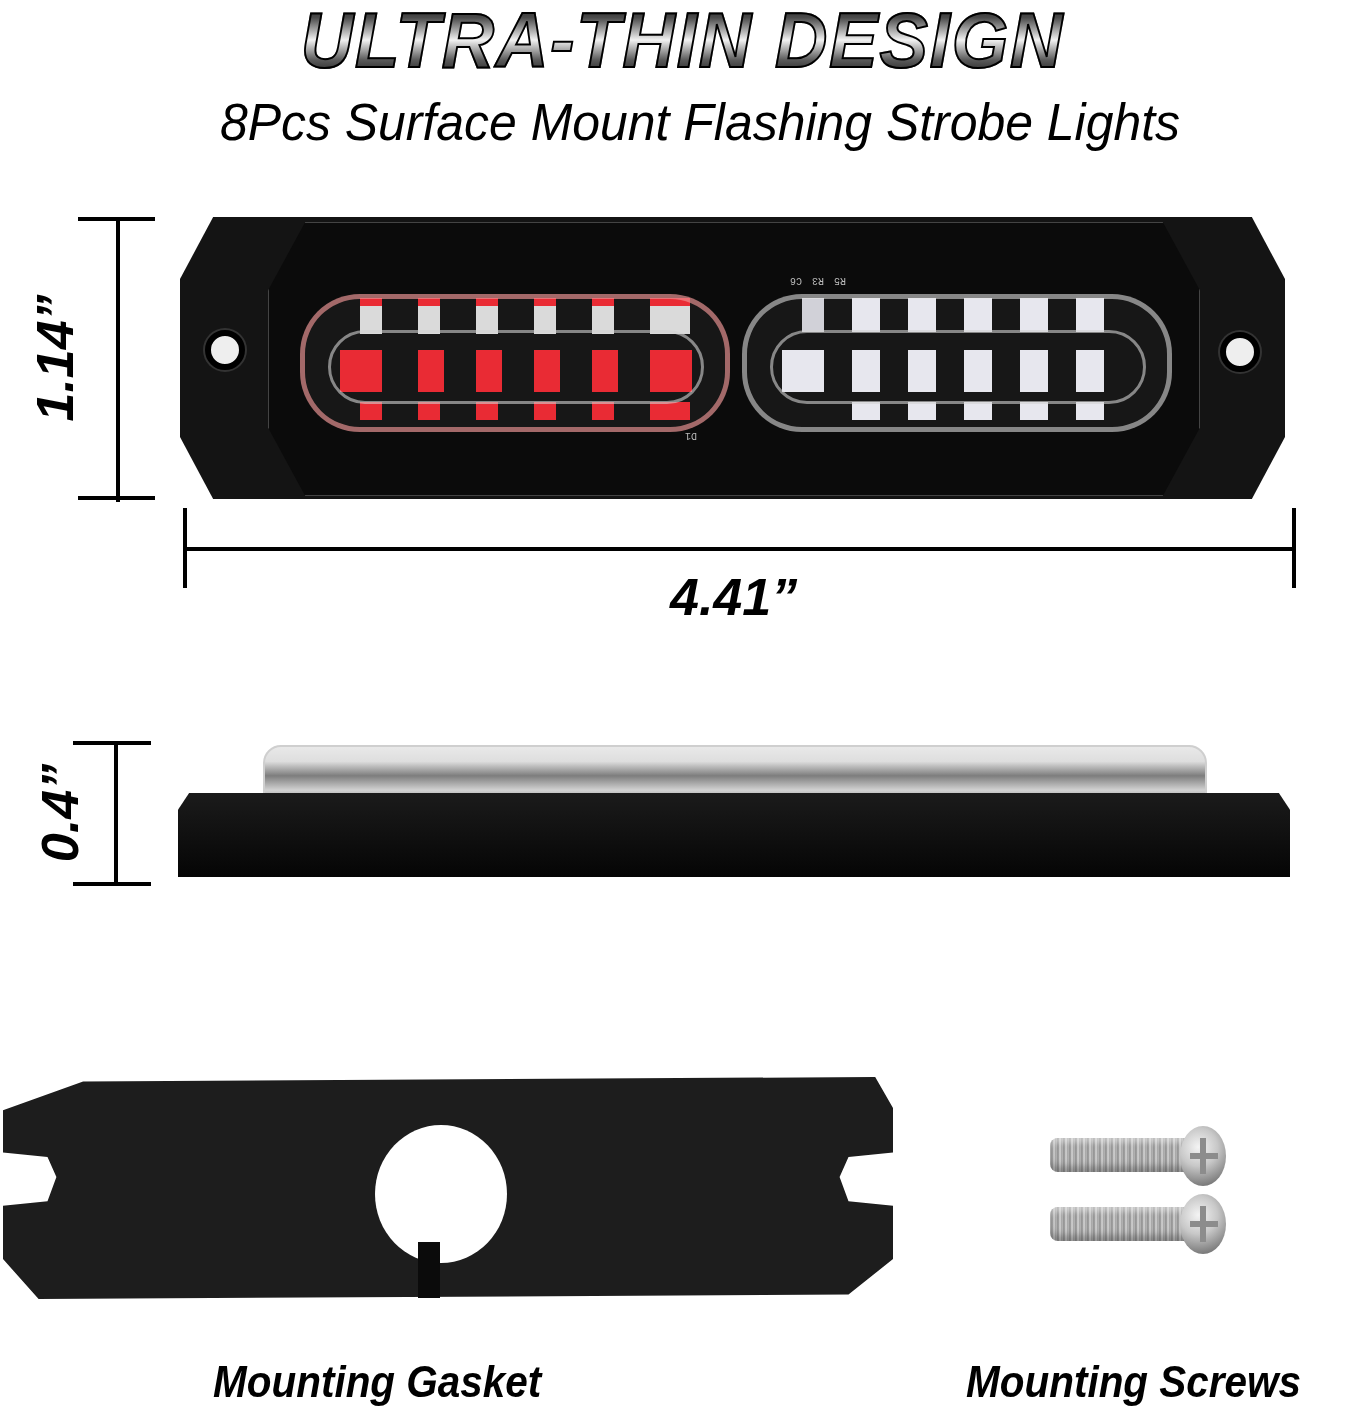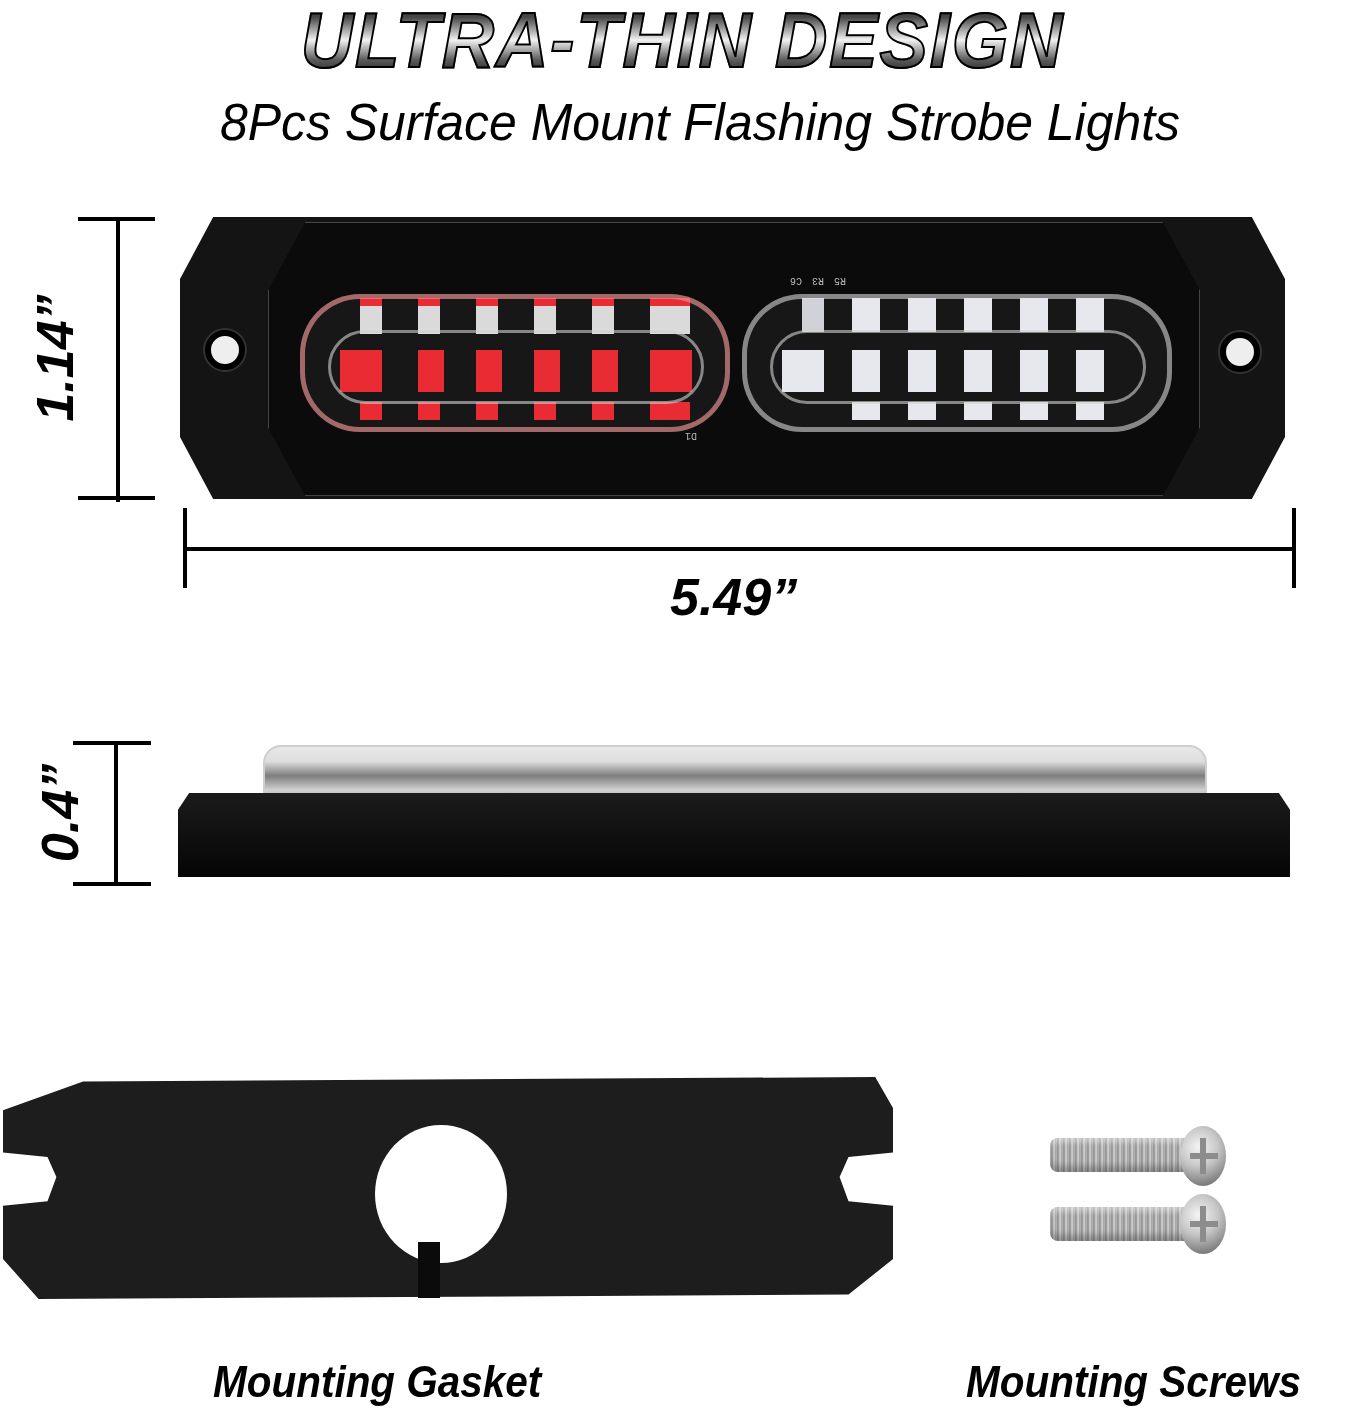--- a/index.html
+++ b/index.html
@@ -149,21 +149,21 @@
   <div class="led" style="left:334px;top:112px;width:28px;height:18px;background:#e6e6ee;"></div>
 
   <div class="abs lens" style="left:0;top:4px;width:420px;height:128px;"></div>
   <div class="abs lens-inner" style="left:28px;top:40px;width:370px;height:68px;"></div>
 </div>
 
 <div class="abs" style="left:180px;top:505px;width:1120px;height:130px;">
   <div class="abs dim-line" style="left:3px;top:3px;width:4px;height:80px;"></div>
   <div class="abs dim-line" style="left:3px;top:42px;width:1112px;height:4px;"></div>
   <div class="abs dim-line" style="left:1112px;top:3px;width:4px;height:80px;"></div>
-  <div class="abs dim-label" style="left:490px;top:62px;font-size:52px;line-height:60px;">5.49”</div>
+  <div class="abs dim-label" style="left:490px;top:62px;font-size:52px;line-height:60px;">4.41”</div>
 </div>
 
 <div class="abs" style="left:0;top:735px;width:160px;height:160px;">
   <div class="abs dim-line" style="left:73px;top:6px;width:78px;height:4px;"></div>
   <div class="abs dim-line" style="left:114px;top:6px;width:4px;height:145px;"></div>
   <div class="abs dim-line" style="left:73px;top:147px;width:78px;height:4px;"></div>
   <div class="abs dim-label vtext" style="left:0px;top:50px;width:120px;height:56px;font-size:52px;line-height:56px;">0.4”</div>
 </div>
 
 <div class="abs" style="left:178px;top:745px;width:1115px;height:135px;">

